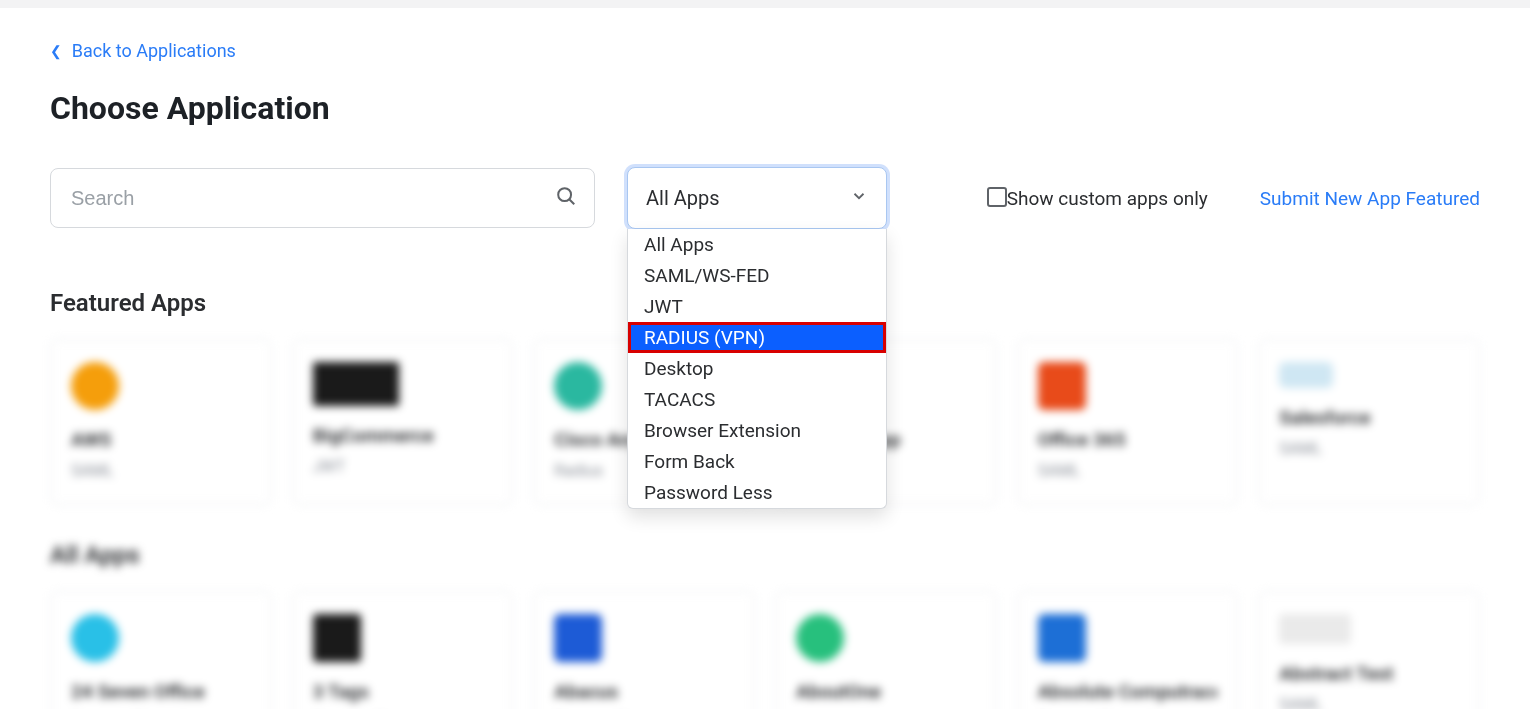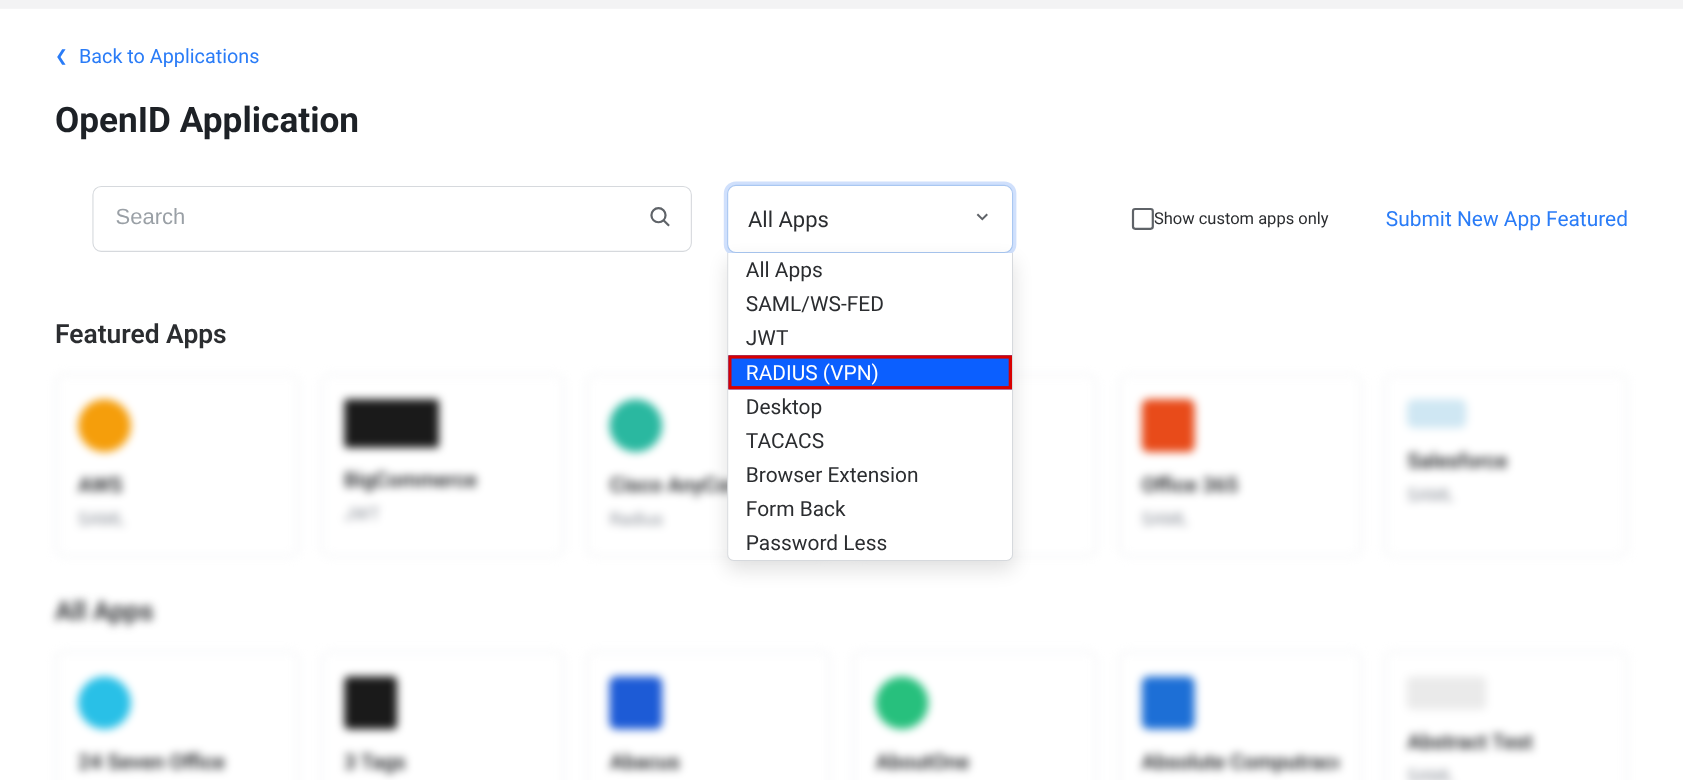--- a/index.html
+++ b/index.html
@@ -36,21 +36,20 @@
     font-size: 32px;
     font-weight: 700;
     color: #1d2126;
     margin-bottom: 40px;
   }
   .controls-row {
     display: flex;
     align-items: center;
     gap: 32px;
     margin-bottom: 60px;
-    margin-left: 34px;
   }
   .search-wrap {
     position: relative;
     display: flex;
     align-items: center;
   }
   .search-input {
     width: 545px;
     height: 60px;
     border: 1px solid #d6d9dd;
@@ -114,24 +113,23 @@
   }
   .dropdown-item.highlighted {
     background: #0b5fff;
     color: #ffffff;
     outline: 3px solid #d80000;
     outline-offset: -3px;
   }
   .spacer-flex { flex: 1 1 auto; }
   .checkbox-wrap {
     display: inline-flex;
-    align-items: center;
     gap: 0;
     cursor: pointer;
-    font-size: 15px;
+    font-size: 19px;
     color: #2b2d30;
   }
   .chk-box {
     width: 20px;
     height: 20px;
     border: 2px solid #5f6368;
     border-radius: 3px;
     display: inline-block;
   }
   .submit-link {
@@ -201,21 +199,21 @@
 
 <div class="top-strip"></div>
 
 <div class="page">
 
   <a class="back-link">
     <span class="chev">❮</span>
     <span>Back to Applications</span>
   </a>
 
-  <h1 class="page-title">OpenID Application</h1>
+  <h1 class="page-title">Choose Application</h1>
 
   <div class="controls-row">
 
     <div class="search-wrap">
       <input class="search-input" type="text" placeholder="Search" style="">
       <span class="search-icon">
         <svg width="22" height="22" viewBox="0 0 24 24" fill="none" stroke="currentColor" stroke-width="2.2">
           <circle cx="10.5" cy="10.5" r="7"></circle>
           <line x1="21" y1="21" x2="15.5" y2="15.5"></line>
         </svg>

